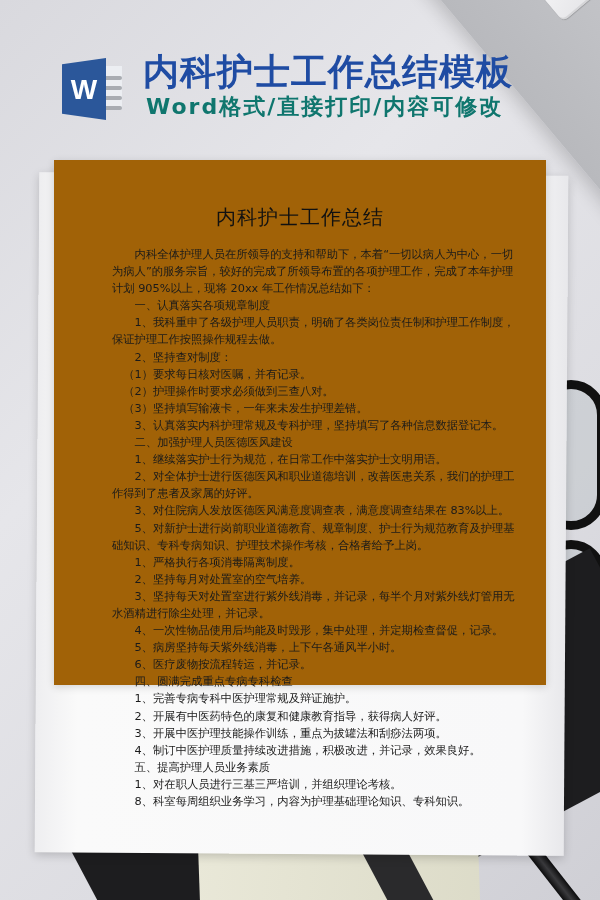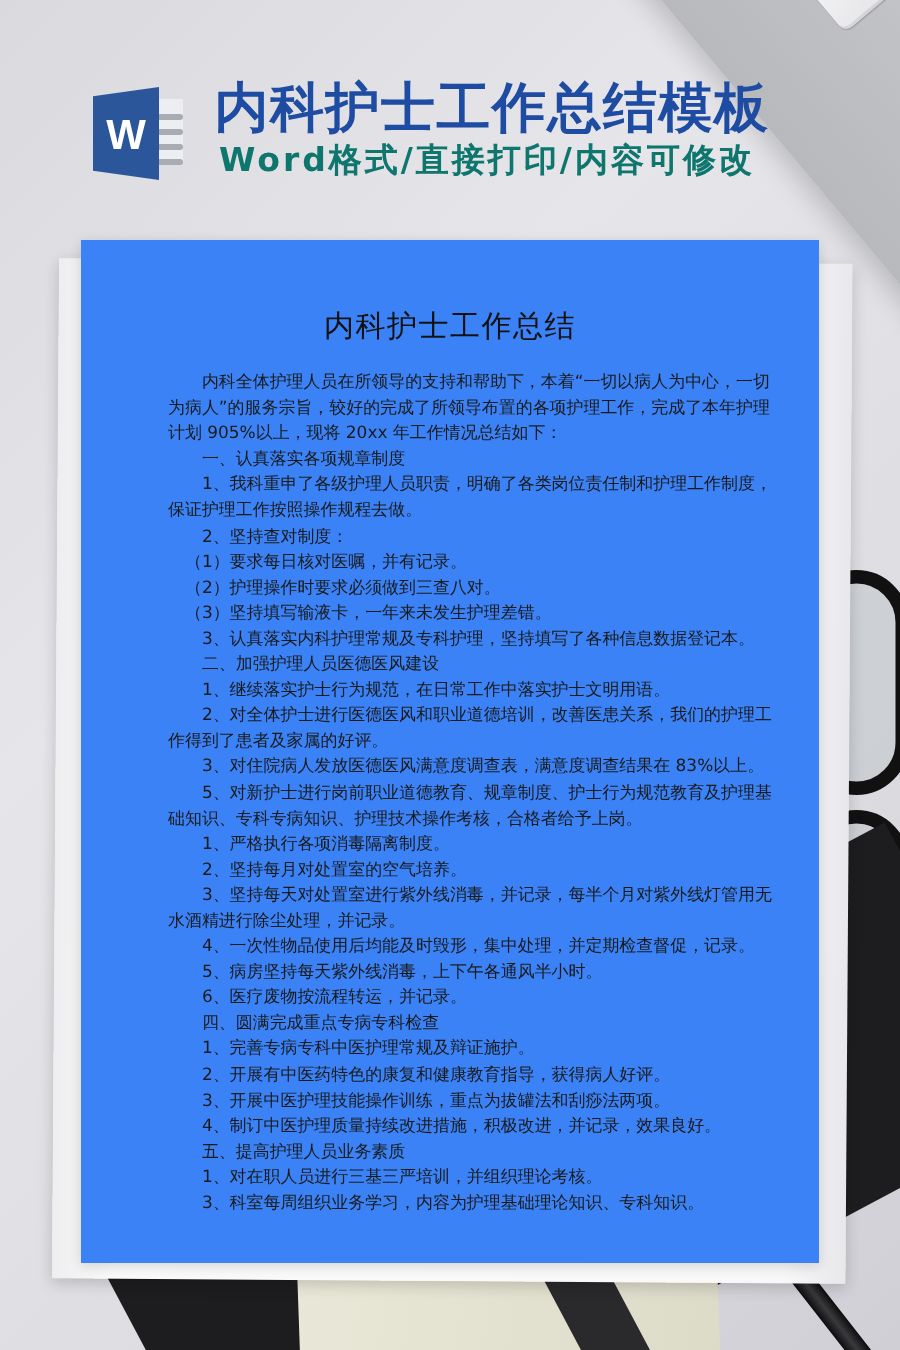--- a/index.html
+++ b/index.html
@@ -89,22 +89,22 @@
   }
 
   
   .paper-back {
     position: absolute; left: 37px; top: 174px; width: 529px; height: 680px;
     background: linear-gradient(90deg, #eeeef0 0%, #fafafa 8%, #f8f8f9 92%, #e8e8eb 100%);
     box-shadow: 0 3px 10px rgba(0,0,0,0.18);
     transform: rotate(0.4deg);
   }
   .paper {
-    position: absolute; left: 54px; top: 160px; width: 492px; height: 682px;
-    background: #3b82f6;
+    position: absolute; left: 54px; top: 160px; width: 492px; height: 525px;
+    background: #a16207;
     box-shadow: 0 2px 8px rgba(0,0,0,0.15);
   }
   .doc-title {
     position: absolute; left: 0; right: 0; top: 44px;
     text-align: center; font-family: "DejaVu Serif", "Liberation Serif", serif;
     font-size: 20px; color: #111; letter-spacing: 1px;
   }
   .doc-body {
     position: absolute; left: 34px; top: 86px; width: 430px;
     font-size: 11.3px; line-height: 17.1px; color: #1a1a1a;
@@ -173,15 +173,15 @@
     <p class="indent">6、医疗废物按流程转运，并记录。</p>
 
     <p class="indent">四、圆满完成重点专病专科检查</p>
     <p class="indent">1、完善专病专科中医护理常规及辩证施护。</p>
     <p class="indent">2、开展有中医药特色的康复和健康教育指导，获得病人好评。</p>
     <p class="indent">3、开展中医护理技能操作训练，重点为拔罐法和刮痧法两项。</p>
     <p class="indent">4、制订中医护理质量持续改进措施，积极改进，并记录，效果良好。</p>
 
     <p class="indent">五、提高护理人员业务素质</p>
     <p class="indent">1、对在职人员进行三基三严培训，并组织理论考核。</p>
-    <p class="indent">3、科室每周组织业务学习，内容为护理基础理论知识、专科知识。</p>
+    <p class="indent">8、科室每周组织业务学习，内容为护理基础理论知识、专科知识。</p>
   </div>
 </div>
 
 </body></html>

